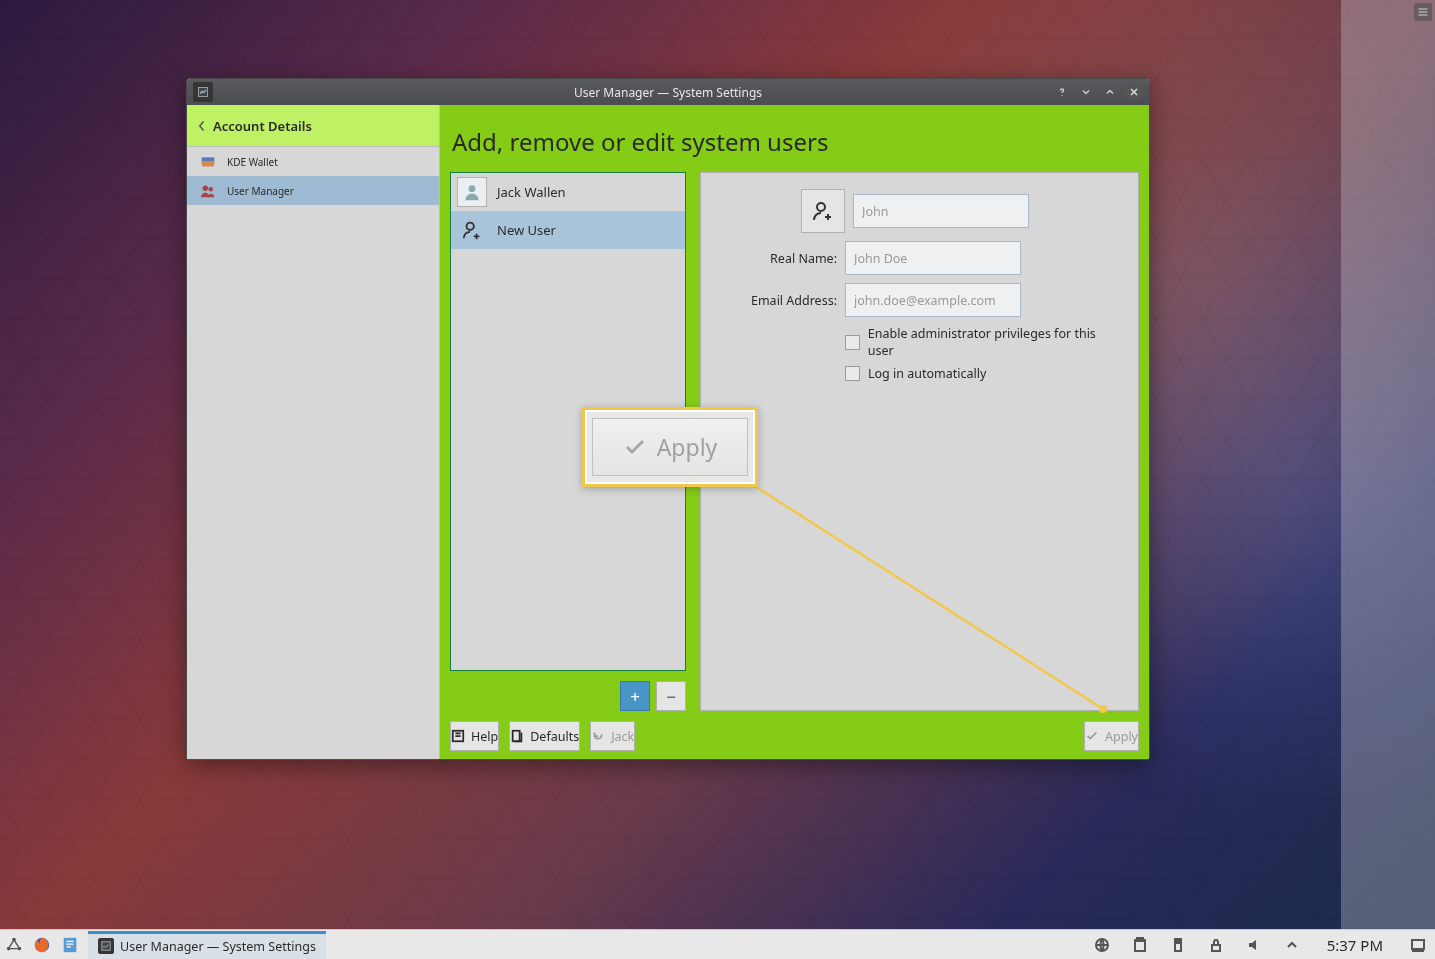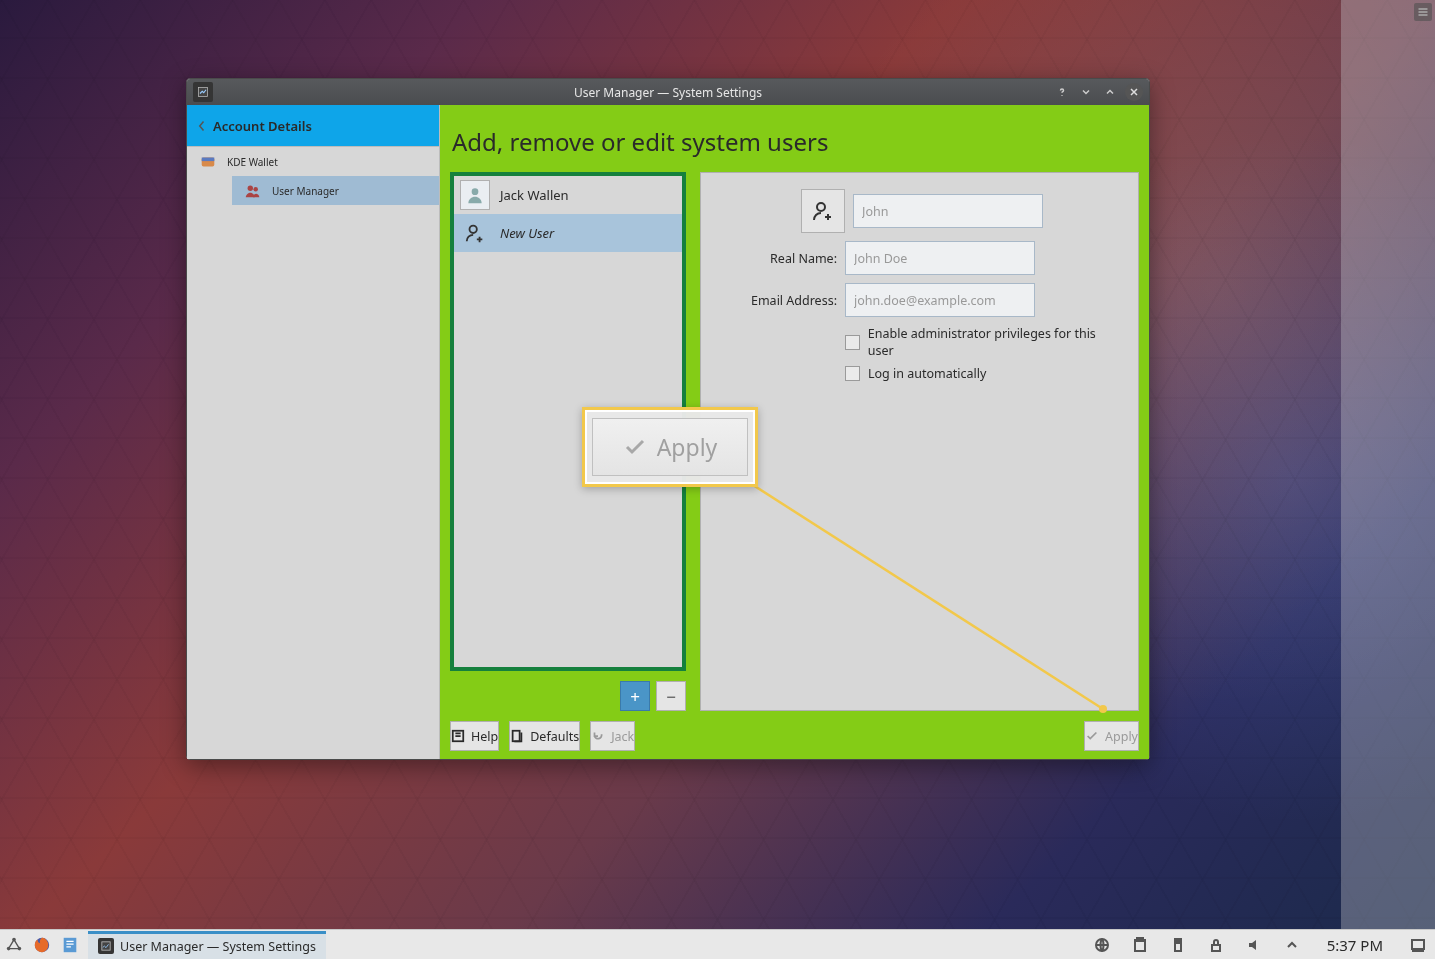--- a/index.html
+++ b/index.html
@@ -49,60 +49,60 @@
 .title-close { background: #555; }
 .title-close svg { stroke: #ddd; }
 
 .window-body { flex: 1; display: flex; min-height: 0; }
 
 
 .sidebar { width: 253px; background: #d7d7d7; border-right: 1px solid #bcbcbc; display: flex; flex-direction: column; }
 .sidebar-header {
   height: 42px; display: flex; align-items: center; gap: 6px;
   padding: 0 10px; font-size: 13px; font-weight: 600; color: #2a2a2a;
-  border-bottom: 1px solid #bcbcbc; background: #0ea5e9;
+  border-bottom: 1px solid #bcbcbc; background: #bef264;
 }
 .sidebar-header svg { width: 10px; height: 12px; fill: none; stroke: #555; stroke-width: 2; }
 .sidebar-item {
   height: 29px; display: flex; align-items: center; gap: 10px; padding: 0 12px;
   font-size: 10px; color: #2a2a2a; cursor: pointer;
 }
-.sidebar-item.selected { background: #9fbbd3; margin-left: 45px; }
+.sidebar-item.selected { background: #9fbbd3; }
 .side-icon { width: 18px; height: 18px; display:flex; align-items:center; justify-content:center; }
 .side-icon svg { width: 18px; height: 18px; }
 
 
 .main { flex: 1; background: #84cc16; display: flex; flex-direction: column; padding: 16px 10px 8px 10px; }
 .page-title { font-size: 24px; color: #2a2a2a; margin: 4px 0 14px 2px; font-weight: 400; }
 .columns { flex: 1; display: flex; gap: 14px; min-height: 0; }
 
 
 .userlist-wrap { width: 236px; display: flex; flex-direction: column; }
-.userlist { flex: 1; border: 4px solid #15803d; background: #d7d7d7; overflow: hidden; }
+.userlist { flex: 1; border: 1px solid #15803d; background: #d7d7d7; overflow: hidden; }
 .user-row {
   height: 38px; display: flex; align-items: center; gap: 10px; padding: 0 6px;
   font-size: 13px; color: #2a2a2a; cursor: pointer;
 }
-.user-row.selected { background: #a8c4db; font-style: italic; }
+.user-row.selected { background: #a8c4db; }
 .user-avatar { width: 30px; height: 30px; border: 1px solid #b0b0b0; background: #eaeef2; display:flex; align-items:center; justify-content:center; }
 .user-avatar svg { width: 20px; height: 20px; fill: #8aa; }
 .user-avatar.new { background: transparent; border: none; }
 .user-avatar.new svg { width: 22px; height: 22px; fill: none; stroke: #333; stroke-width: 2; }
 .list-buttons { display: flex; justify-content: flex-end; gap: 6px; margin-top: 10px; }
 .sq-btn {
   width: 30px; height: 30px; border: 1px solid #b0b0b0; background: #e5e5e5;
   display:flex; align-items:center; justify-content:center; cursor: pointer; font-size: 17px; color: #555;
 }
 .sq-btn.primary { background: #4a95c7; color: #fff; border-color: #3a7aaa; }
 
 
 .detail { flex: 1; border: 1px solid #b0b0b0; background: #d7d7d7; padding: 16px 16px 16px 16px; }
 .form-row { display: flex; align-items: center; gap: 8px; margin-bottom: 8px; }
 .form-label { width: 120px; text-align: right; font-size: 12.5px; color: #2a2a2a; }
-.form-input { width: 190px; height: 28px; border: 1px solid #a8b8c8; background: #eef0f2; padding: 16px 8px; font-size: 12.5px; color: #888; }
+.form-input { width: 176px; height: 28px; border: 1px solid #a8b8c8; background: #eef0f2; padding: 16px 8px; font-size: 12.5px; color: #888; }
 .form-input::placeholder { color: #999; }
 .avatar-btn {
   width: 44px; height: 44px; border: 1px solid #b0b0b0; background: #e5e5e5;
   display:flex; align-items:center; justify-content:center; cursor:pointer;
 }
 .avatar-btn svg { width: 24px; height: 24px; fill: none; stroke: #333; stroke-width: 2; }
 .check-row { display: flex; align-items: center; gap: 8px; margin: 6px 0 2px 128px; font-size: 12.5px; color: #2a2a2a; }
 .checkbox { width: 15px; height: 15px; border: 1px solid #9a9a9a; background: #eaeaea; cursor: pointer; }
 
 

